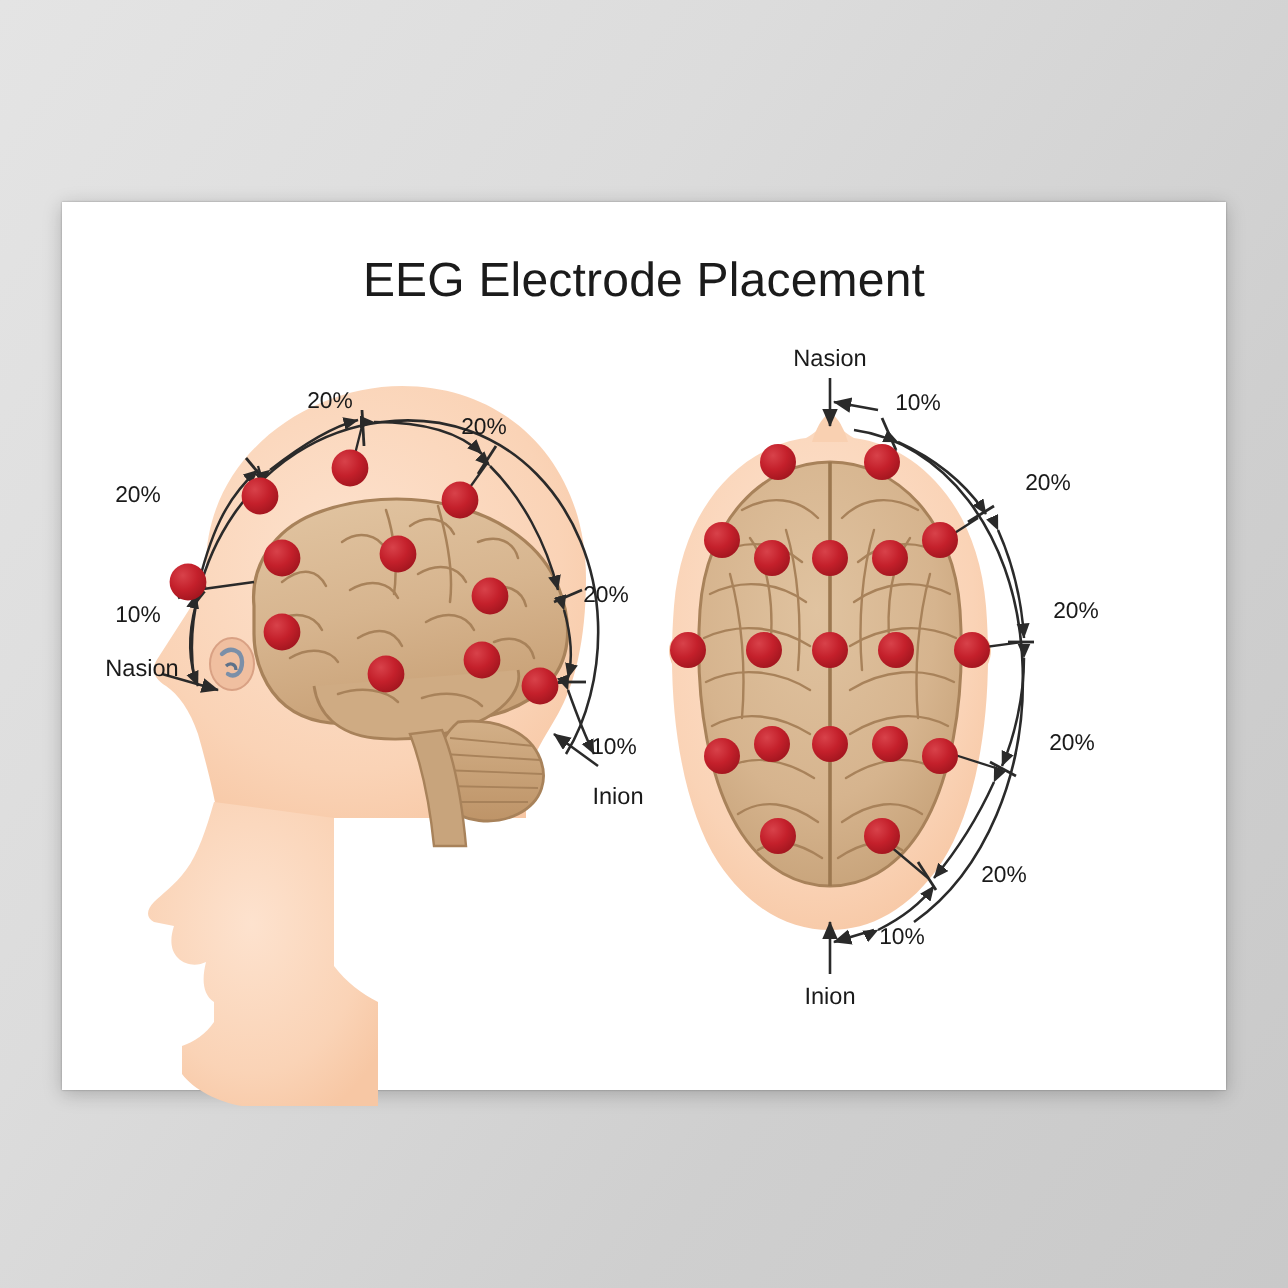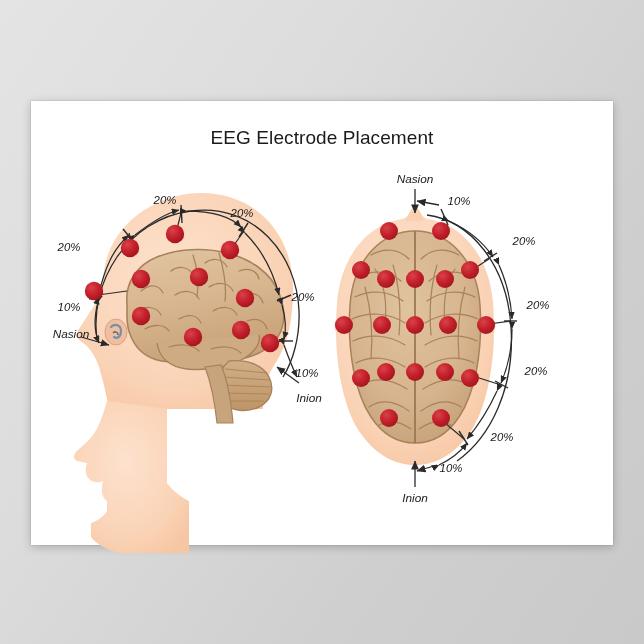--- a/index.html
+++ b/index.html
@@ -19,27 +19,27 @@
     left:31px; top:101px;
     width:582px; height:444px;
     background:#ffffff;
     box-shadow:0 2px 9px rgba(0,0,0,0.22), 0 0 1px rgba(0,0,0,0.30);
   }
   #title {
     position:absolute;
     left:0; top:26px;
     width:582px;
     text-align:center;
-    font-size:19px;
+    font-size:24px;
     font-weight:400;
     letter-spacing:0.1px;
     color:#1b1b1b;
     font-family:"Liberation Sans", sans-serif;
   }
-  .figure { position:absolute;font-style:italic; }
+  .figure { position:absolute; }
   #fig-lateral { left:10px; top:70px; width:300px; height:330px; }
   #fig-top     { left:300px; top:68px; width:280px; height:340px; }
   svg { display:block; overflow:visible; }
   .pct, .endpoint-label {
     font-family:"Liberation Sans", sans-serif;
     font-size:11.4px;
     fill:#1a1a1a;
   }
   .endpoint-label { font-size:11.8px; }
 </style>

